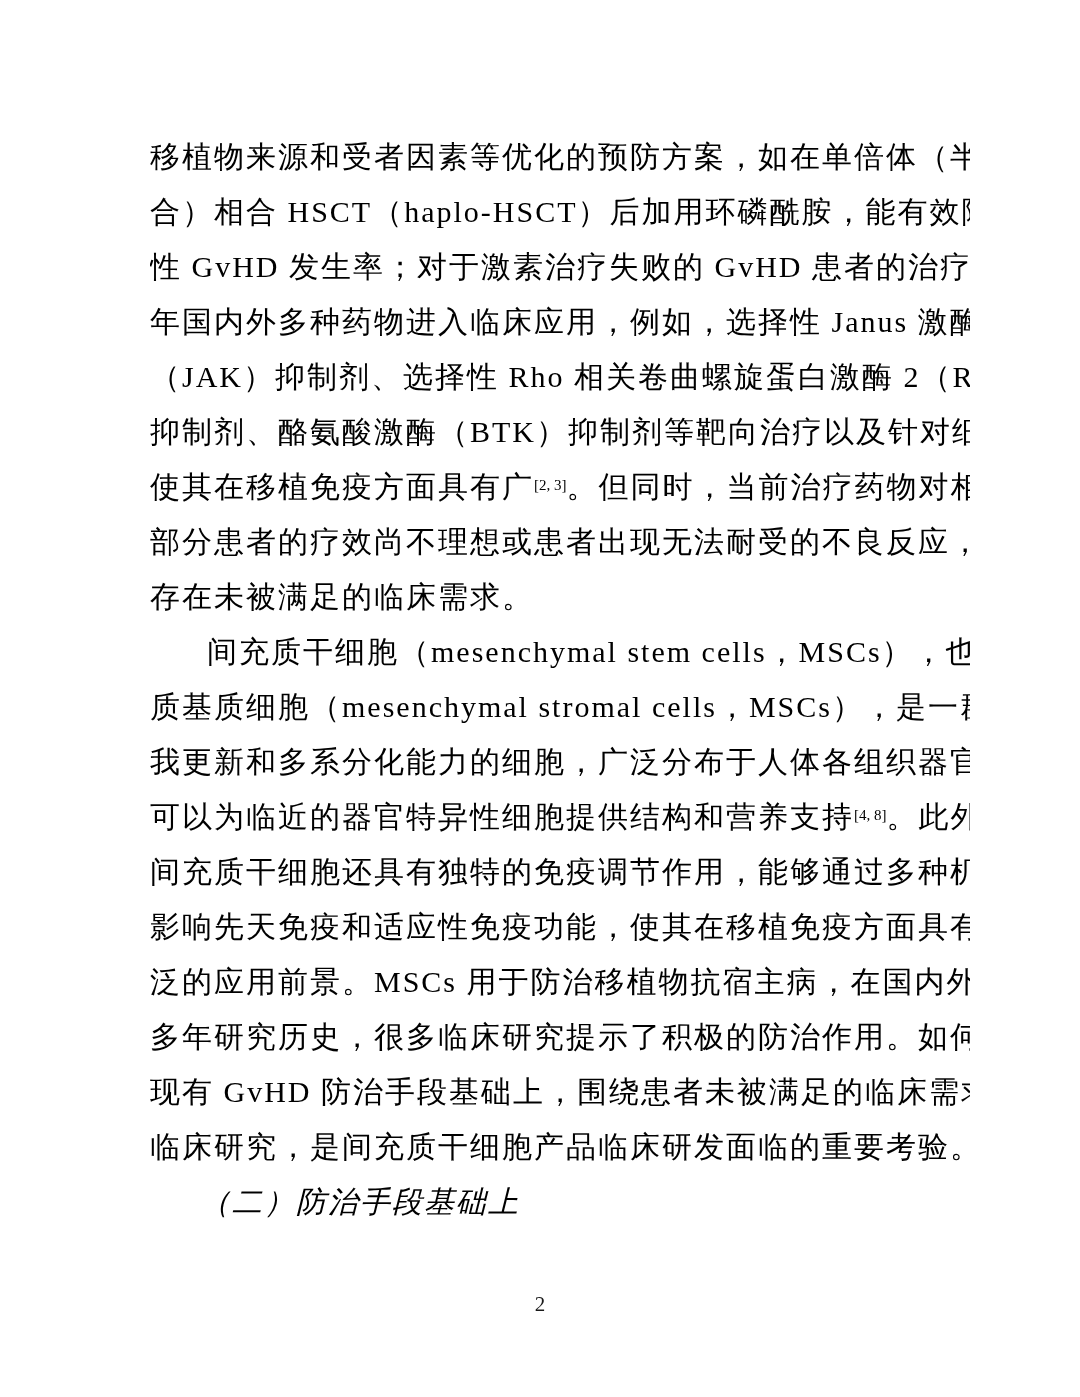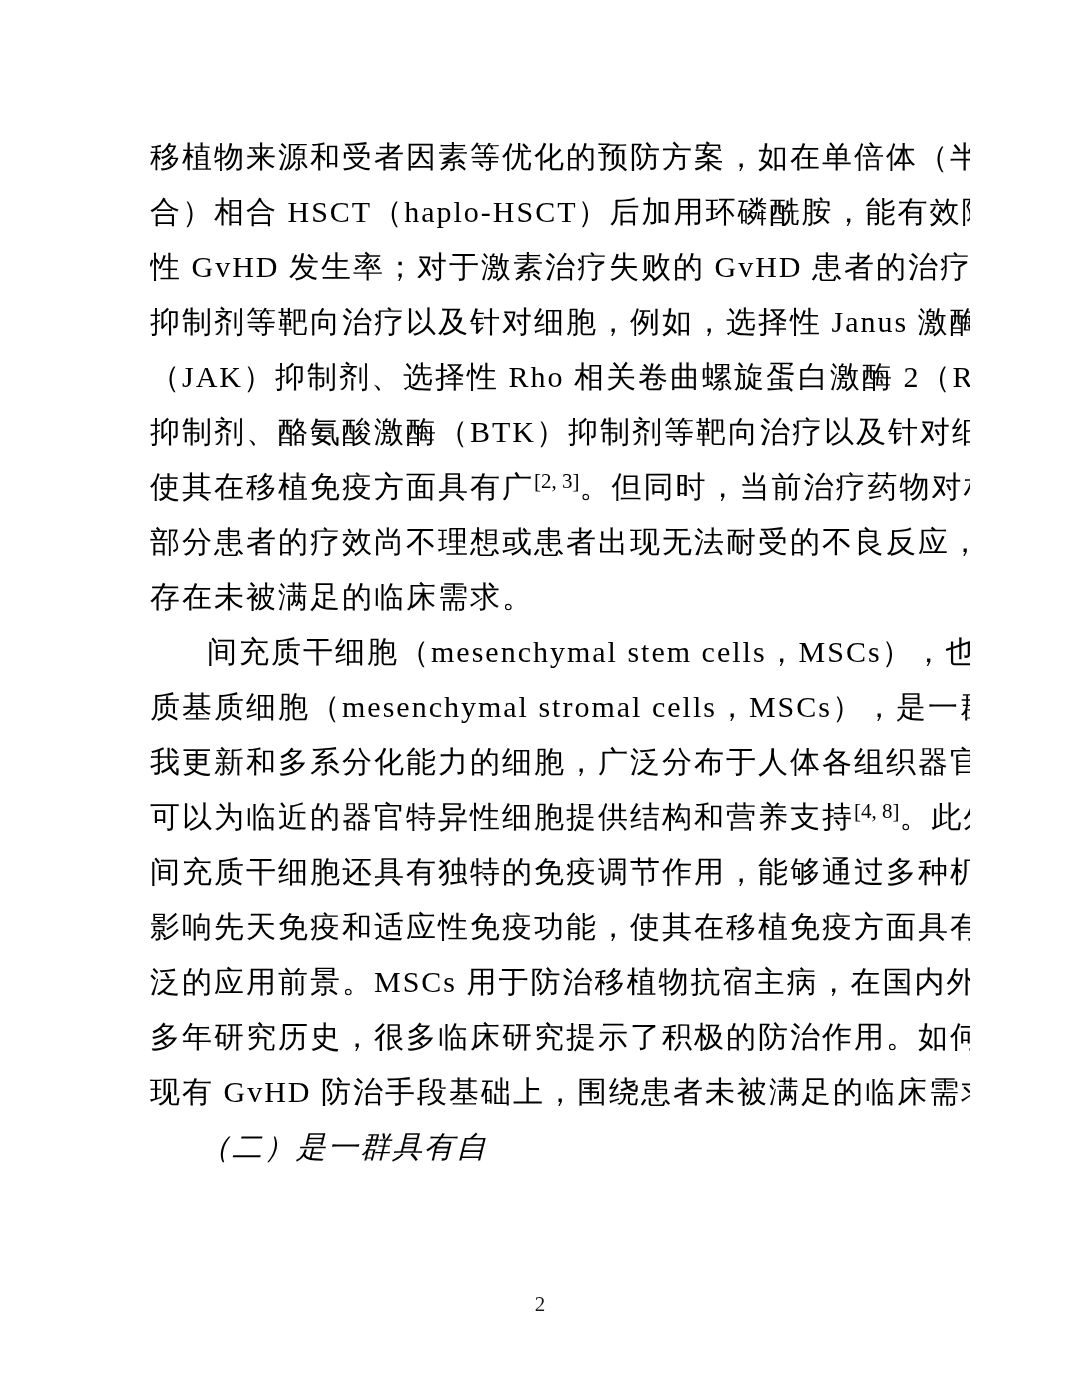--- a/index.html
+++ b/index.html
@@ -46,21 +46,21 @@
   .line.indented {
     text-indent: 57px;
   }
   .line.heading {
     text-align: left;
     text-align-last: left;
     text-indent: 50px;
     font-style: italic;
   }
   .line sup {
-    font-size: 21px;
+    font-size: 15px;
     line-height: 0;
     letter-spacing: 0;
     position: relative;
     top: -0.45em;
     vertical-align: baseline;
   }
   .page-number {
     position: absolute;
     left: 0;
     top: 1292px;
@@ -72,31 +72,32 @@
   }
 </style>
 </head>
 <body style="background: rgb(255, 255, 255); color: rgb(0, 0, 0);">
 
 <main class="page">
   <section class="text-block" id="lines-container">
       <div class="line"><span>移植物来源和受者因素等优化的预防方案，如在单倍体（半相</span><sup></sup><span></span></div>
       <div class="line"><span>合）相合 HSCT（haplo-HSCT）后加用环磷酰胺，能有效降低急</span><sup></sup><span></span></div>
       <div class="line"><span>性 GvHD 发生率；对于激素治疗失败的 GvHD 患者的治疗，近</span><sup></sup><span></span></div>
-      <div class="line"><span>抑制剂等靶向治疗以及针对细胞，例如，选择性 Janus 激酶</span><sup></sup><span></span></div>
+      <div class="line"><span>年国内外多种药物进入临床应用，例如，选择性 Janus 激酶</span><sup></sup><span></span></div>
       <div class="line"><span>（JAK）抑制剂、选择性 Rho 相关卷曲螺旋蛋白激酶 2（ROCK2）</span><sup></sup><span></span></div>
       <div class="line"><span>抑制剂、酪氨酸激酶（BTK）抑制剂等靶向治疗以及针对细胞</span><sup></sup><span></span></div>
       <div class="line"><span>使其在移植免疫方面具有广</span><sup>[2, 3]</sup><span>。但同时，当前治疗药物对相当一</span></div>
       <div class="line"><span>部分患者的疗效尚不理想或患者出现无法耐受的不良反应，仍</span><sup></sup><span></span></div>
       <div class="line para-end"><span>存在未被满足的临床需求。</span><sup></sup><span></span></div>
       <div class="line indented"><span>间充质干细胞（mesenchymal stem cells，MSCs），也称为间充</span><sup></sup><span></span></div>
       <div class="line"><span>质基质细胞（mesenchymal stromal cells，MSCs），是一群具有自</span><sup></sup><span></span></div>
       <div class="line"><span>我更新和多系分化能力的细胞，广泛分布于人体各组织器官，</span><sup></sup><span></span></div>
       <div class="line"><span>可以为临近的器官特异性细胞提供结构和营养支持</span><sup>[4, 8]</sup><span>。此外，</span></div>
       <div class="line"><span>间充质干细胞还具有独特的免疫调节作用，能够通过多种机制</span><sup></sup><span></span></div>
       <div class="line"><span>影响先天免疫和适应性免疫功能，使其在移植免疫方面具有广</span><sup></sup><span></span></div>
       <div class="line"><span>泛的应用前景。MSCs 用于防治移植物抗宿主病，在国内外已有</span><sup></sup><span></span></div>
       <div class="line"><span>多年研究历史，很多临床研究提示了积极的防治作用。如何在</span><sup></sup><span></span></div>
       <div class="line"><span>现有 GvHD 防治手段基础上，围绕患者未被满足的临床需求开展</span><sup></sup><span></span></div>
-      <div class="line para-end heading"><span>（二）是一群具有自</span><sup></sup><span></span></div>
+      <div class="line para-end"><span>临床研究，是间充质干细胞产品临床研发面临的重要考验。</span><sup></sup><span></span></div>
+      <div class="line para-end heading"><span>（二）防治手段基础上</span><sup></sup><span></span></div>
     </section>
   <div class="page-number">2</div>
 </main>
 
 </body></html>

